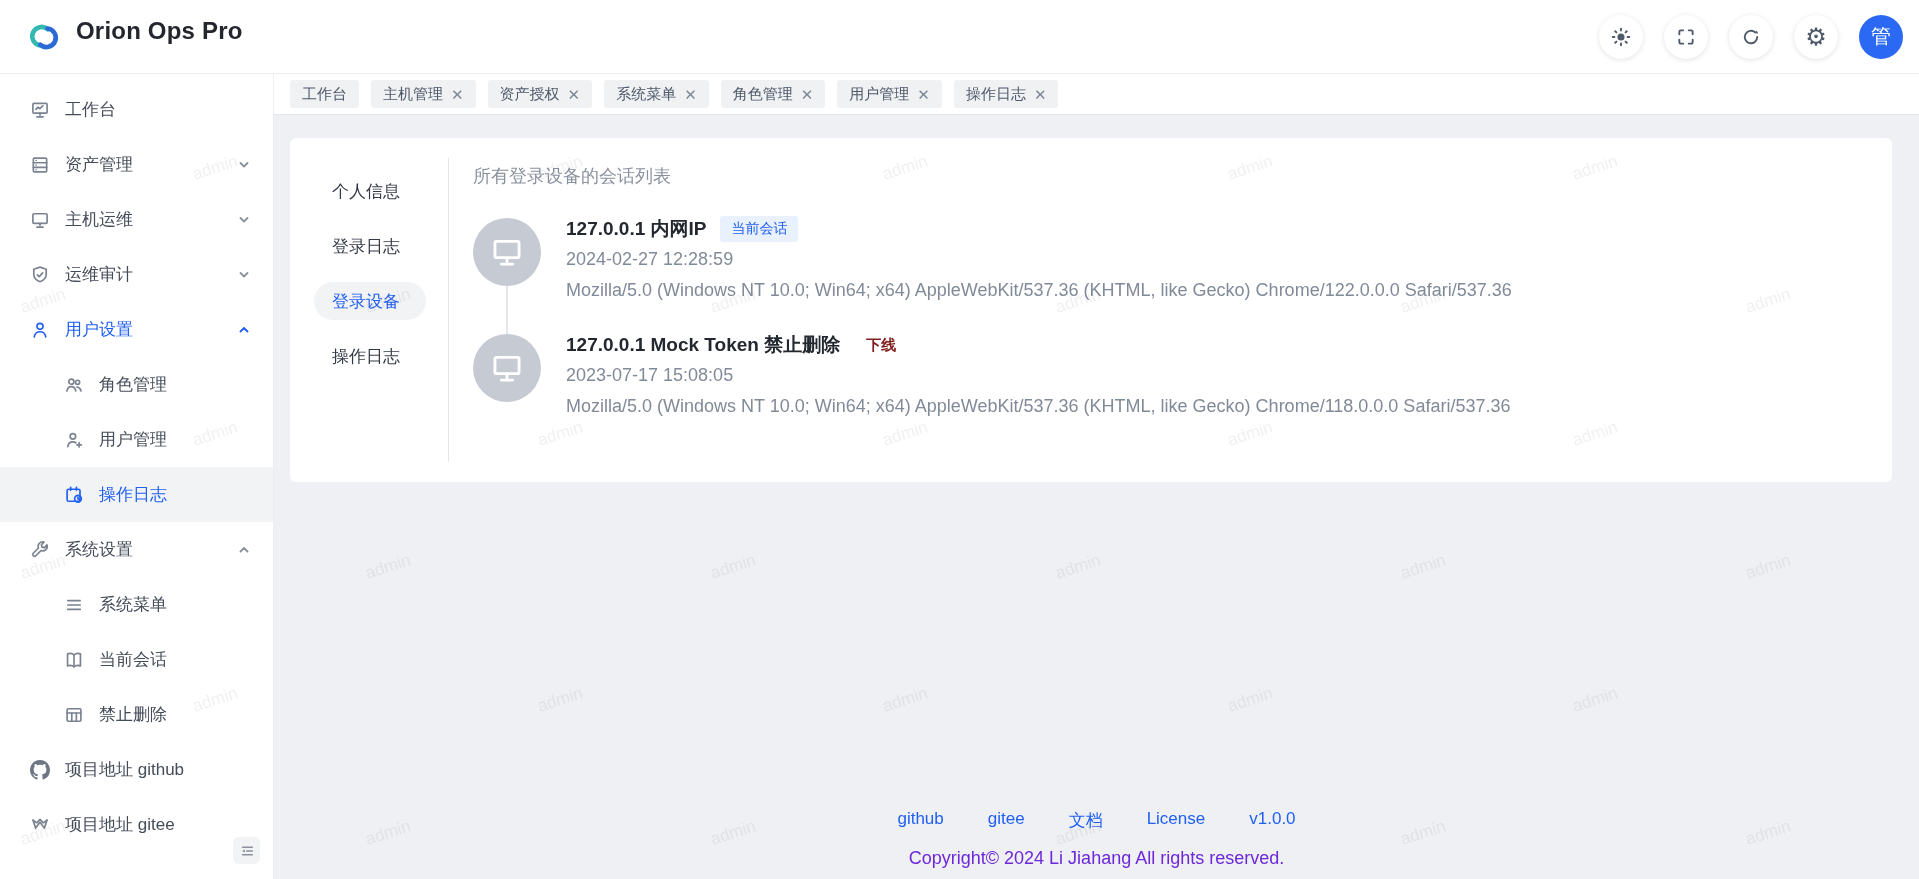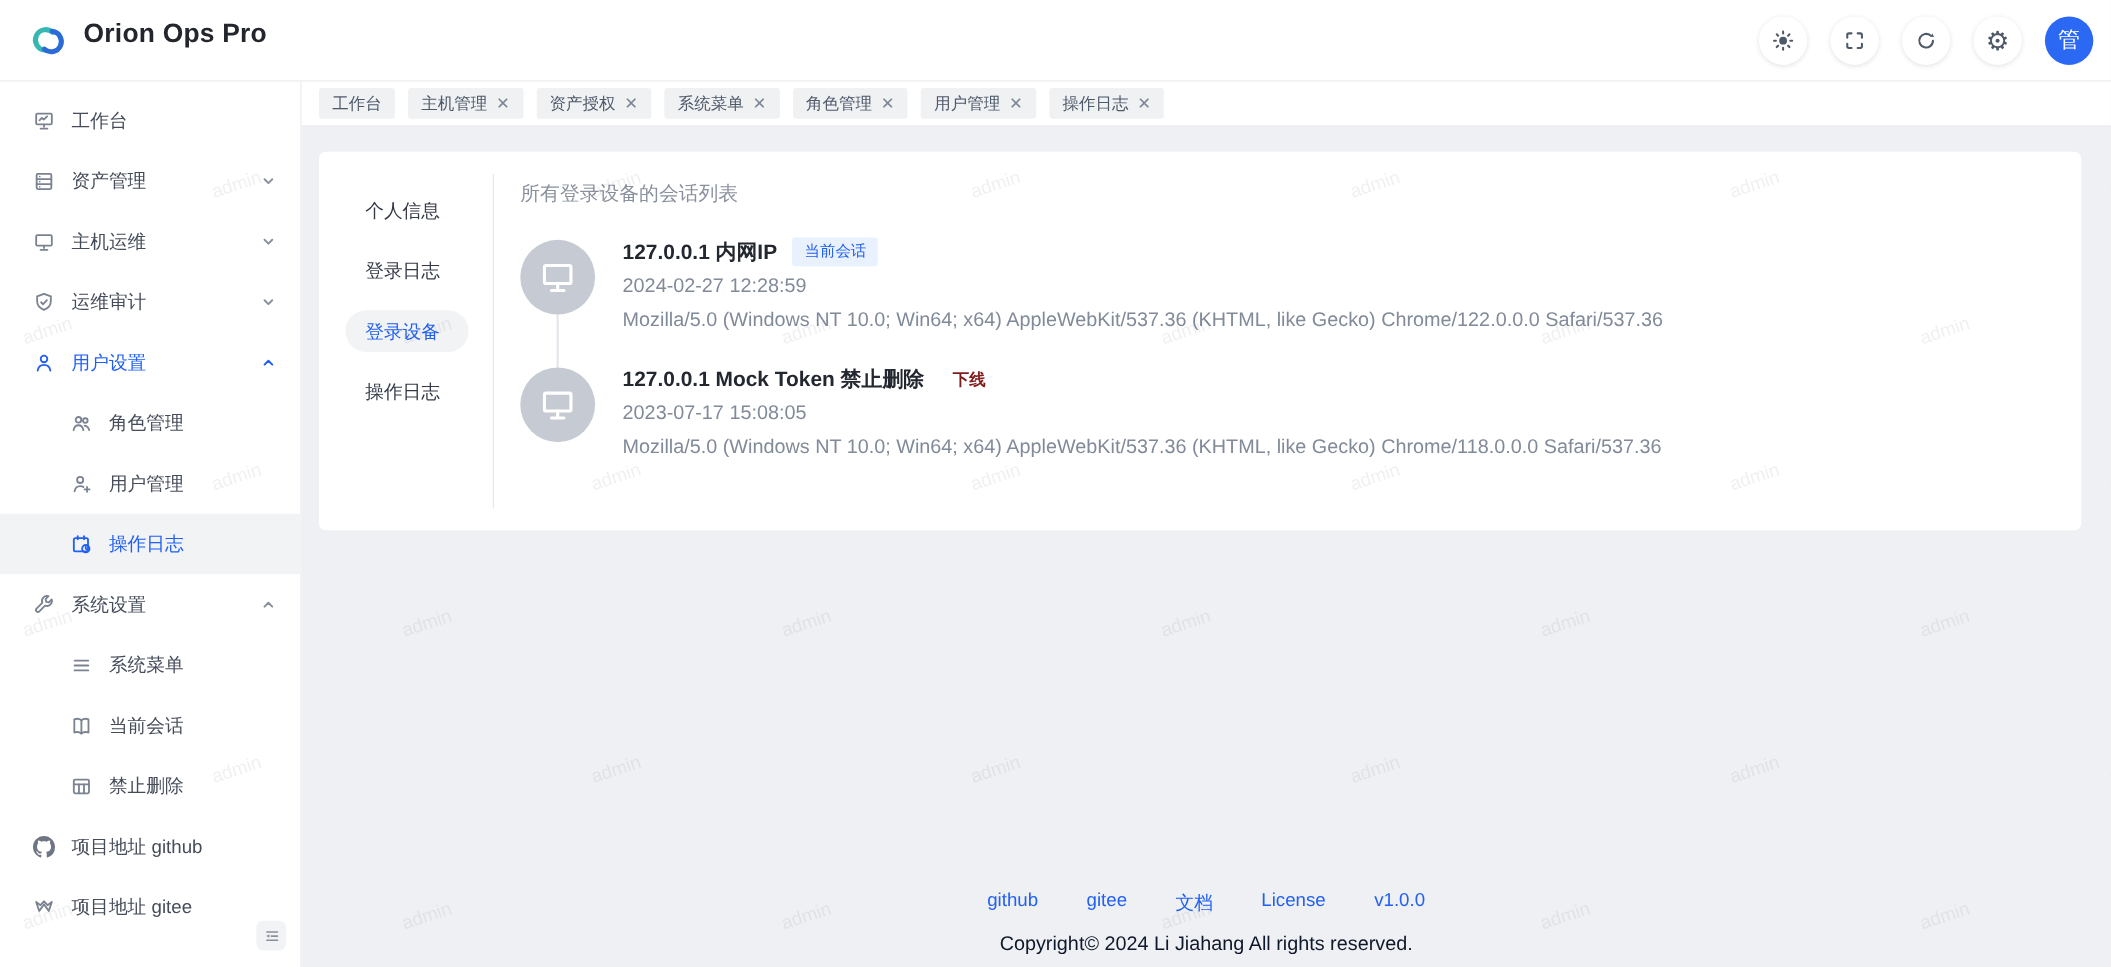--- a/index.html
+++ b/index.html
@@ -101,21 +101,21 @@
     padding:4px 11px; border-radius:3px;
   }
   .offline-link { margin-left:26px; color:#7f1d1d; font-size:15px; font-weight:700; cursor:pointer; }
   .sess-time { font-size:18px; color:#818a98; line-height:31px; }
   .sess-ua { font-size:18px; color:#818a98; line-height:31px; }
 
   
   .footer { position:absolute; bottom:10px; left:0; right:0; text-align:center; }
   .flinks { display:inline-flex; gap:44px; }
   .flinks a { color:#2160f3; font-size:17px; text-decoration:none; cursor:pointer; }
-  .copyright { margin-top:16px; font-size:18px; color:#0f172a; }
+  .copyright { margin-top:16px; font-size:18px; color:#6d28d9; }
 
   
   .wm-layer { position:absolute; inset:0; pointer-events:none; z-index:40; overflow:hidden; }
   .wm-layer span {
     position:absolute; font-size:17px; color:rgba(60,70,90,.08);
     transform:rotate(-18deg); white-space:nowrap;
   }
 </style>
 </head>
 <body>

